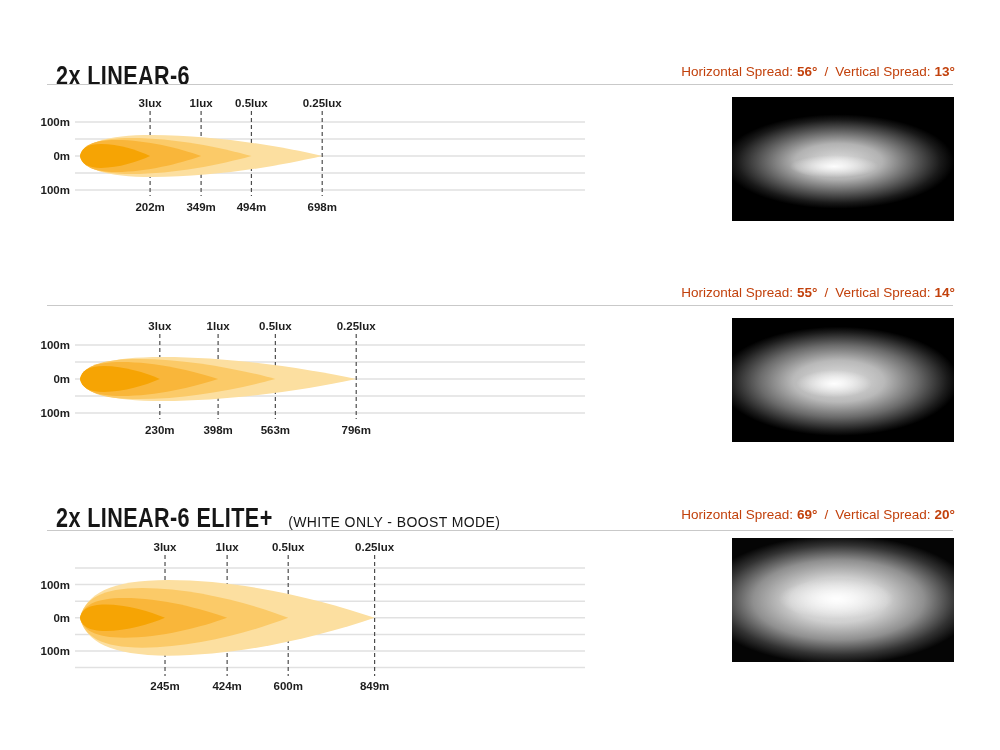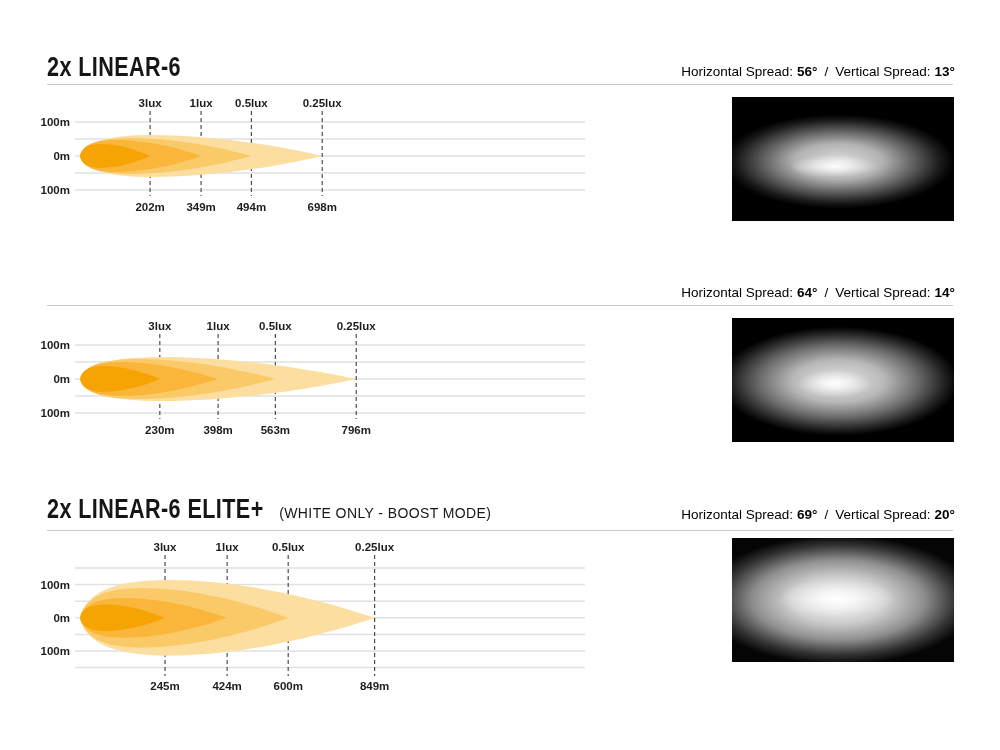--- a/index.html
+++ b/index.html
@@ -1,23 +1,23 @@
 <!DOCTYPE html>
 <html><head>
 <meta charset="utf-8">
 <style>
   html,body{margin:0;padding:0;background:#fff;}
   .page{position:relative;width:1000px;height:750px;background:#ffffff;overflow:hidden;
         font-family:"Liberation Sans","DejaVu Sans",sans-serif;color:#151515;}
-  .title{position:absolute;left:47px;margin:0;font-size:27px;font-weight:700;line-height:1;
+  .title{position:absolute;left:47px;margin:9px;font-size:27px;font-weight:700;line-height:1;
          white-space:nowrap;color:#161616;}
   .title-main{display:inline-block;transform:scaleX(0.8);transform-origin:left bottom;letter-spacing:.5px;}
   .title-sub{display:inline-block;font-size:14px;font-weight:400;letter-spacing:.4px;margin-left:8px;}
   .rule{position:absolute;left:47px;width:906px;border:none;margin:0;border-top:1px solid #c9c9c9;}
-  .spread{position:absolute;right:45px;font-size:13.5px;color:#000000;white-space:nowrap;line-height:1.2;}
+  .spread{position:absolute;right:45px;font-size:13.5px;color:#c2410c;white-space:nowrap;line-height:1.2;}
   .spread b{font-weight:700;margin-left:4px;}
   .spread .sep{margin:0 7px;}
   .beam-svg{position:absolute;left:40px;display:block;}
   .beam-svg text{font-size:11.5px;font-weight:700;fill:#1d1d1d;
                  font-family:"Liberation Sans","DejaVu Sans",sans-serif;}
   .beam-photo{position:absolute;left:732px;width:222px;height:124px;background-color:#000;}
   .photo-0{background:
      radial-gradient(ellipse 20% 9% at 46% 56%, rgba(255,255,255,.96), rgba(255,255,255,0) 100%),
      radial-gradient(ellipse 52% 38% at 48% 52%, #dedede 0%, #b2b2b2 38%, #636363 64%, #1a1a1a 88%, #000 100%);}
   .photo-1{background:
@@ -62,21 +62,21 @@
       <text x="161.103" y="11" text-anchor="middle">1lux</text>
       <text x="161.103" y="115" text-anchor="middle">349m</text>
       <text x="211.41799999999998" y="11" text-anchor="middle">0.5lux</text>
       <text x="211.41799999999998" y="115" text-anchor="middle">494m</text>
       <text x="282.206" y="11" text-anchor="middle">0.25lux</text>
       <text x="282.206" y="115" text-anchor="middle">698m</text>
     </svg>
   <div class="beam-photo photo-0" style="top:97px"></div>
 
   <div class="spread" style="top:285px">
-    <span>Horizontal Spread:</span><b>64°</b><span class="sep">/</span><span>Vertical Spread:</span><b>14°</b>
+    <span>Horizontal Spread:</span><b>55°</b><span class="sep">/</span><span>Vertical Spread:</span><b>14°</b>
   </div>
   <hr class="rule" style="top:305px">
   <svg class="beam-svg" style="top:319px" width="620" height="125" viewBox="0 0 620 125">
       <line x1="35" y1="26" x2="545" y2="26" stroke="#e1e1e1" stroke-width="1.5"></line>
       <line x1="35" y1="43" x2="545" y2="43" stroke="#e1e1e1" stroke-width="1.5"></line>
       <line x1="35" y1="60" x2="545" y2="60" stroke="#e1e1e1" stroke-width="1.5"></line>
       <line x1="35" y1="77" x2="545" y2="77" stroke="#e1e1e1" stroke-width="1.5"></line>
       <line x1="35" y1="94" x2="545" y2="94" stroke="#e1e1e1" stroke-width="1.5"></line>
       <text x="30" y="30" text-anchor="end">100m</text>
       <text x="30" y="64" text-anchor="end">0m</text>

